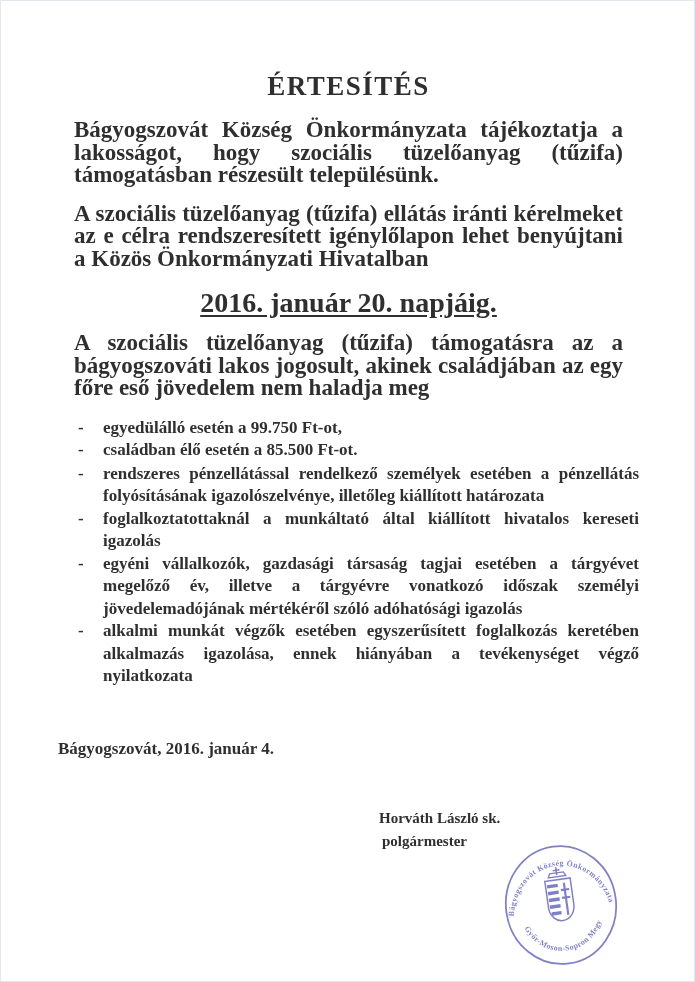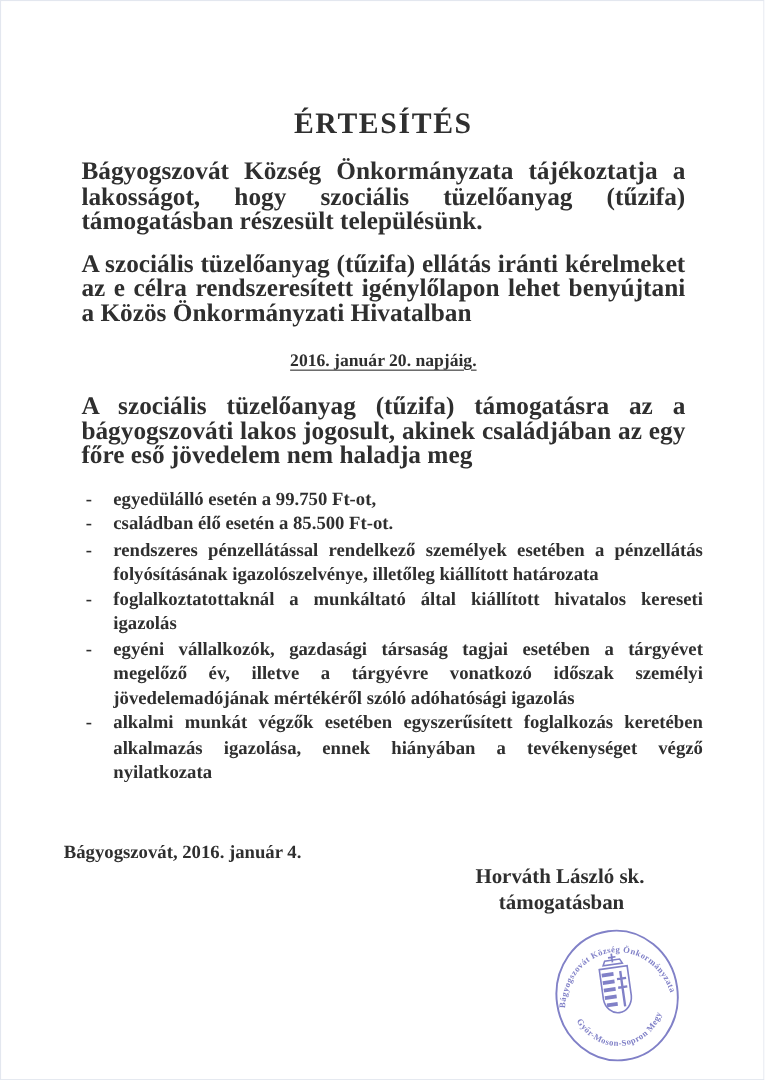--- a/index.html
+++ b/index.html
@@ -9,36 +9,36 @@
     box-sizing:border-box;
     background:#ffffff;
     border:1px solid #e3e7ef;
     font-family:"Liberation Serif","DejaVu Serif",serif;
     font-weight:700;
     color:var(--ink,#2f2f2f);
     overflow:hidden;
   }
   .content{padding:0 55px 0 57px;}
   .title{
-    margin:0;padding-top:94px;
+    margin:0;padding-top:68px;
     text-align:center;
     font-size:27px;letter-spacing:1.5px;
     line-height:34px;
   }
   p.body{
     margin:16px;
     font-size:23px;line-height:22.5px;
     text-align:justify;
   }
   .p1{margin-top:31px;}
   .p2{margin-top:25px;}
   .deadline{
     margin:0;margin-top:20px;
     text-align:center;
-    font-size:16px;line-height:26px;
+    font-size:28px;line-height:26px;
     text-decoration:underline;
     text-underline-offset:3px;
   }
   .p3{margin-top:21px;}
   .list{margin:0;padding:0;list-style:none;}
   .income-list{margin-top:17px;}
   .attach-intro{margin-top:20px;text-align:left;}
   .attach-list{margin-top:1px;}
   .li{
     display:flex;
@@ -50,22 +50,23 @@
     text-align:left;
   }
   .li-text{flex:1;text-align:justify;}
   .income-list .li-text{text-align:left;}
   .dateline{
     margin:0;margin-top:50px;
     font-size:17px;line-height:22px;
     text-align:left;
   }
   .signature{
+    margin-top:47px;
     margin-left:321px;
-    font-size:19px;line-height:23px;text-align:center;
+    font-size:15px;line-height:23px;
   }
   .sig-name{display:block;}
   .sig-role{display:block;padding-left:3px;}
   .stamp{
     position:absolute;
     left:501px;top:841px;
     width:118px;height:126px;
     transform:rotate(-8deg);
     color:var(--stamp,#6b6bbe);
     opacity:.85;
@@ -121,21 +122,21 @@
       <li class="li">
         <span class="dash">-</span>
         <span class="li-text">alkalmi munkát végzők esetében egyszerűsített foglalkozás keretében alkalmazás igazolása, ennek hiányában a tevékenységet végző nyilatkozata</span>
       </li>
     </ul>
 
     <p class="dateline">Bágyogszovát, 2016. január 4.</p>
 
     <div class="signature">
       <span class="sig-name">Horváth László sk.</span>
-      <span class="sig-role">támogatásban</span>
+      <span class="sig-role">polgármester</span>
     </div>
 
   </div>
 
   <div class="stamp">
     <svg viewBox="0 0 120 126">
       <ellipse cx="60" cy="63" rx="56" ry="60" fill="none" stroke="currentColor" stroke-width="1.8"></ellipse>
       <defs>
         <path id="arcTop" d="M 10 78 A 50 55 0 0 1 110 78" fill="none"></path>
         <path id="arcBottom" d="M 21 84 A 44 48 0 0 0 99 84" fill="none"></path>

